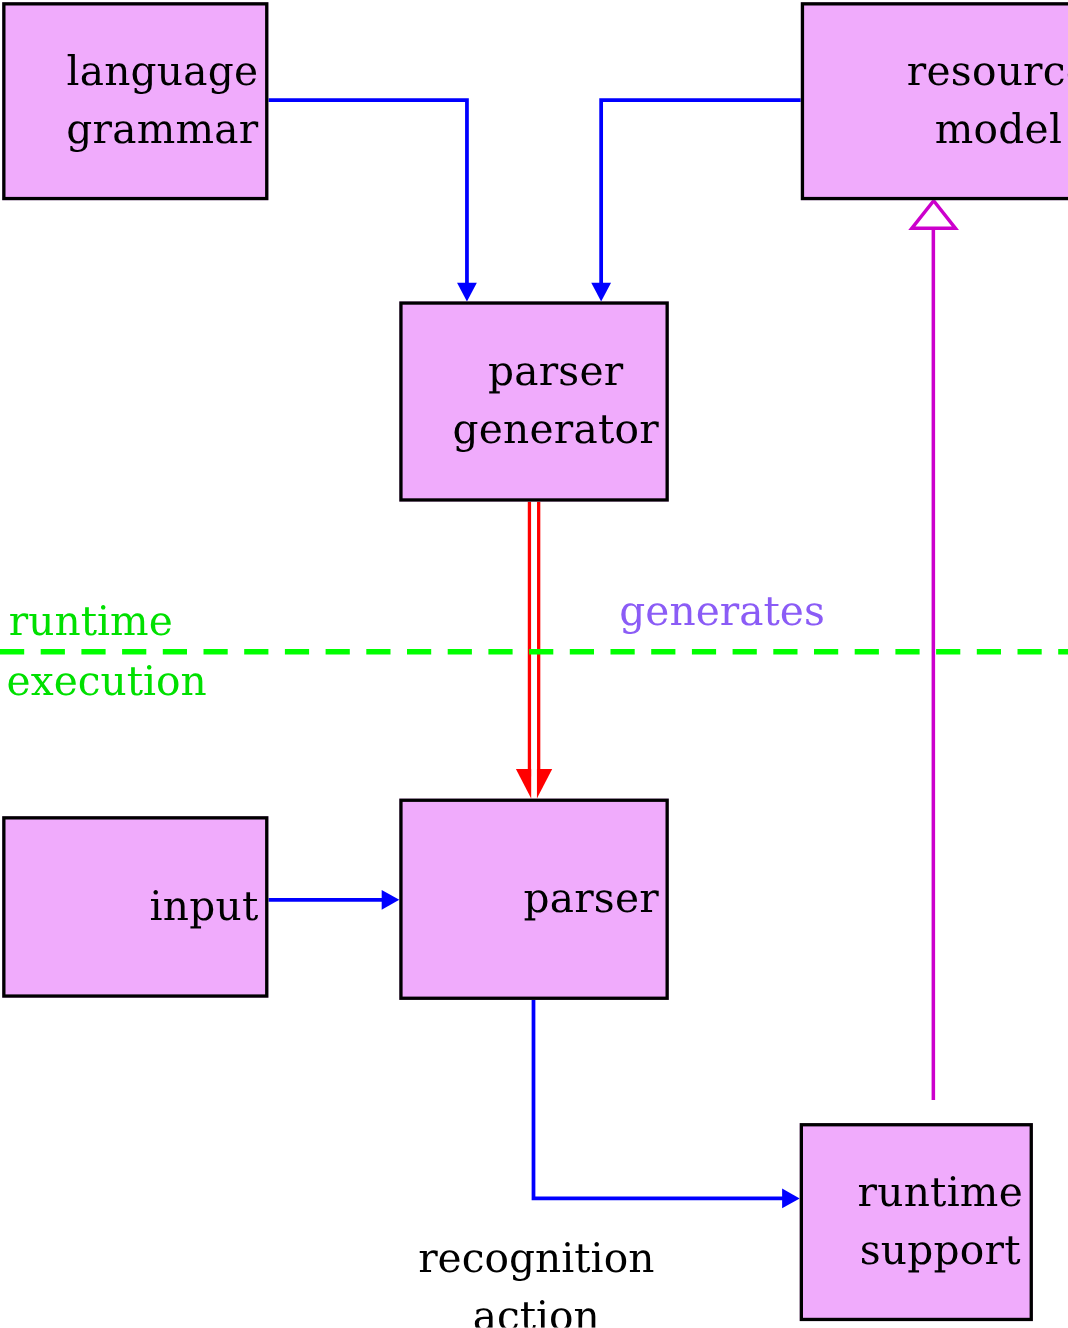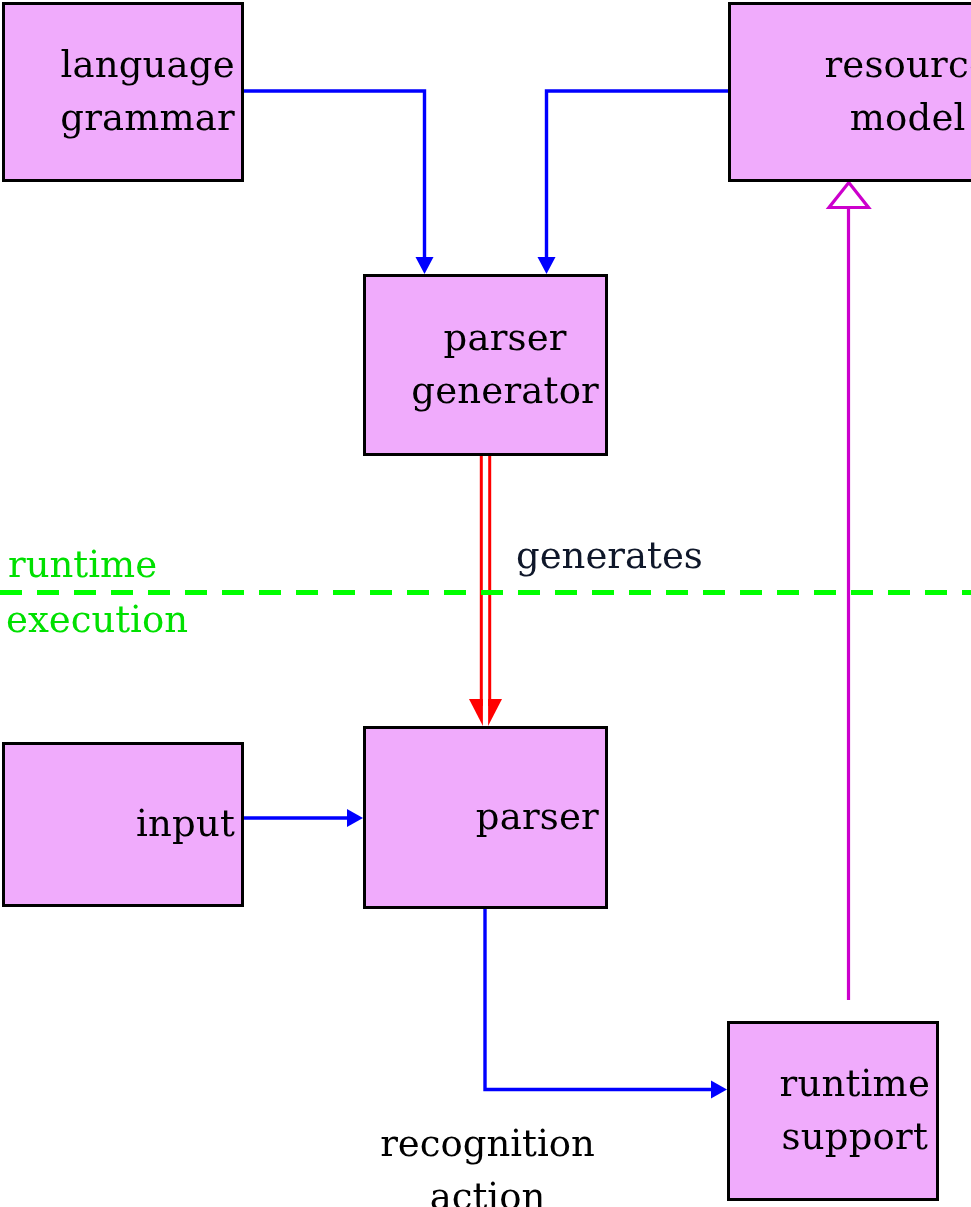--- a/index.html
+++ b/index.html
@@ -48,21 +48,22 @@
   .edge-label {
     position: absolute;
     font-family: "DejaVu Serif", "Liberation Serif", serif;
     font-size: 37px;
     line-height: 1.42;
     white-space: pre-line;
     text-align: center;
     color: #000000;
   }
   .edge-label.generates {
-    color: #0f172a;
+    color: #8b5cf6;
+    margin-left: 47px;
   }
   .phase-label {
     position: absolute;
     font-family: "DejaVu Serif", "Liberation Serif", serif;
     font-size: 37px;
     line-height: 1.42;
     color: #00e000;
     white-space: nowrap;
   }
 </style>

